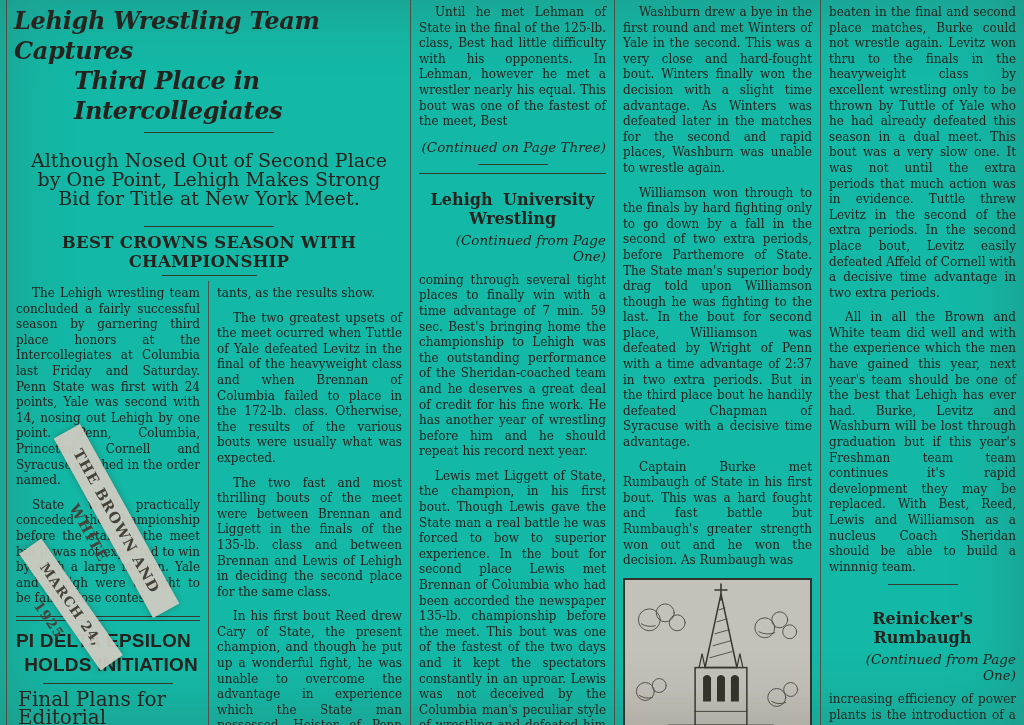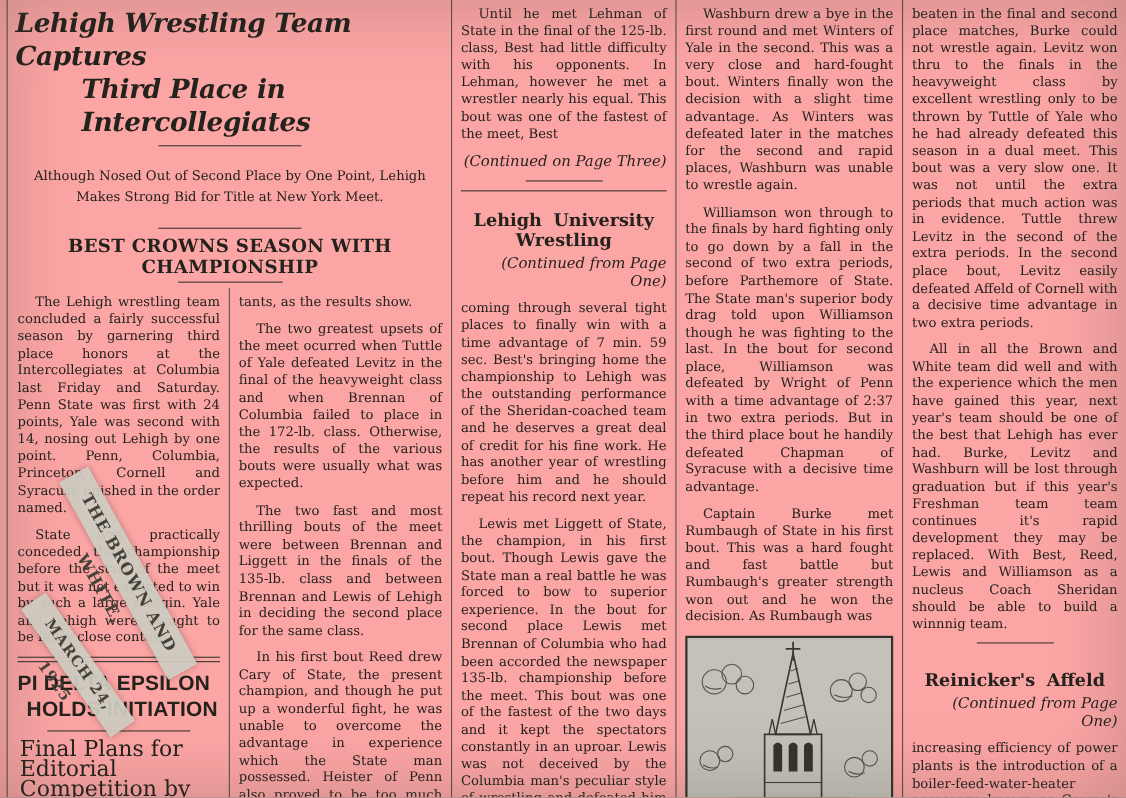--- a/index.html
+++ b/index.html
@@ -1,19 +1,19 @@
 <!DOCTYPE html>
 <html><head>
 <meta charset="utf-8">
 <style>
   *{box-sizing:border-box;}
   html,body{margin:0;padding:0;background:#8d8b85;}
   .page{
     position:relative;width:1024px;height:725px;overflow:hidden;
-    background:#fca5a5;color:#24221d;
+    background:#14b8a6;color:#24221d;
     font-family:"DejaVu Serif","Liberation Serif",serif;
   }
   .page::after{content:"";position:absolute;inset:0;pointer-events:none;
     box-shadow:inset 0 0 70px rgba(70,66,55,.28);}
   .edge{position:absolute;left:6px;top:0;bottom:0;width:1px;background:#55524a;}
   .cols{position:absolute;inset:0;display:flex;padding-left:8px;}
   .vrule{flex:0 0 1px;background:#55524a;}
   .col{overflow:hidden;padding:5px 8px 0;}
   .lead-wrap{flex:0 0 402px;display:flex;flex-direction:column;overflow:hidden;}
   .two-col{display:flex;flex:1;min-height:0;}
@@ -24,21 +24,21 @@
   .col5{flex:1 1 auto;}
   p.body{font-size:12px;line-height:15.6px;text-align:justify;margin:0 0 9px;text-indent:16px;}
   p.body.noind{text-indent:0;}
 
   
   .lead-head{padding:6px 6px 0;}
   .hl{display:block;font-weight:bold;font-style:italic;font-size:24px;line-height:30px;letter-spacing:-.3px;}
   .hl2{padding-left:60px;}
   .rule-c{width:130px;border-top:1.5px solid #3a382f;margin:6px auto;}
   .rule-c.small{width:95px;margin:4px auto 5px;}
-  .deck{font-size:12px;line-height:19px;text-align:center;margin:18px 14px;}
+  .deck{font-size:19px;line-height:19px;text-align:center;margin:18px 14px;}
   .kicker{font-size:16.5px;font-weight:bold;text-align:center;letter-spacing:.3px;margin:2px 0;}
 
   
   .double-rule{border-top:1.2px solid #3a382f;border-bottom:1.2px solid #3a382f;height:5px;margin:2px 0 8px;}
   .pd-h{font-family:"Liberation Sans",sans-serif;font-weight:bold;font-size:19px;line-height:24px;margin:0;letter-spacing:.2px;}
   .pd-l2{display:block;text-align:right;padding-right:2px;}
   .pd-deck{font-size:20px;line-height:18.5px;text-align:left;margin:4px 2px;}
 
   
   .sec-head{border-top:1.5px solid #3a382f;padding-top:16px;margin-top:2px;}
@@ -168,21 +168,21 @@
       </div>
     </div>
 
     <div class="vrule"></div>
 
     <div class="col col5">
       <p class="body noind">beaten in the final and second place matches, Burke could not wrestle again.  Levitz won thru to the finals in the heavyweight class by excellent wrestling only to be thrown by Tuttle of Yale who he had already defeated this season in a dual meet.  This bout was a very slow one.  It was not until the extra periods that much action was in evidence.  Tuttle threw Levitz in the second of the extra periods. In the second place bout, Levitz easily defeated Affeld of Cornell with a decisive time advantage in two extra periods.</p>
       <p class="body">All in all the Brown and White team did well and with the experience which the men have gained this year, next year's team should be one of the best that Lehigh has ever had. Burke, Levitz and Washburn will be lost through graduation but if this year's Freshman team team continues it's rapid development they may be replaced.  With Best, Reed, Lewis and Williamson as a nucleus Coach Sheridan should be able to build a winnnig team.</p>
       <div class="endrule"></div>
       <div class="sec-head norule">
-        <p class="sec-title">Reinicker's Affeld</p>
+        <p class="sec-title">Reinicker's Rumbaugh</p>
         <p class="cont">(Continued from Page One)</p>
       </div>
       <p class="body noind">increasing efficiency of power plants is the introduction of a boiler-feed-water-heater accessory, known as Cowpe's thermostat.</p>
 
     </div>
 
   </div>
 
   <div class="stamp stamp1">THE BROWN AND WHITE,</div>
   <div class="stamp stamp2">MARCH 24, 1925</div>

